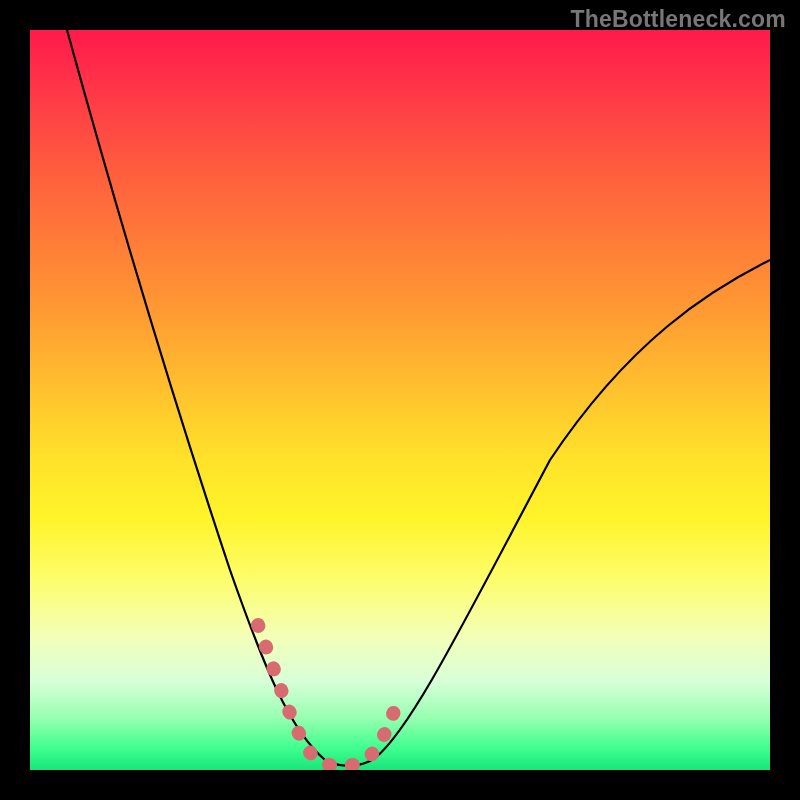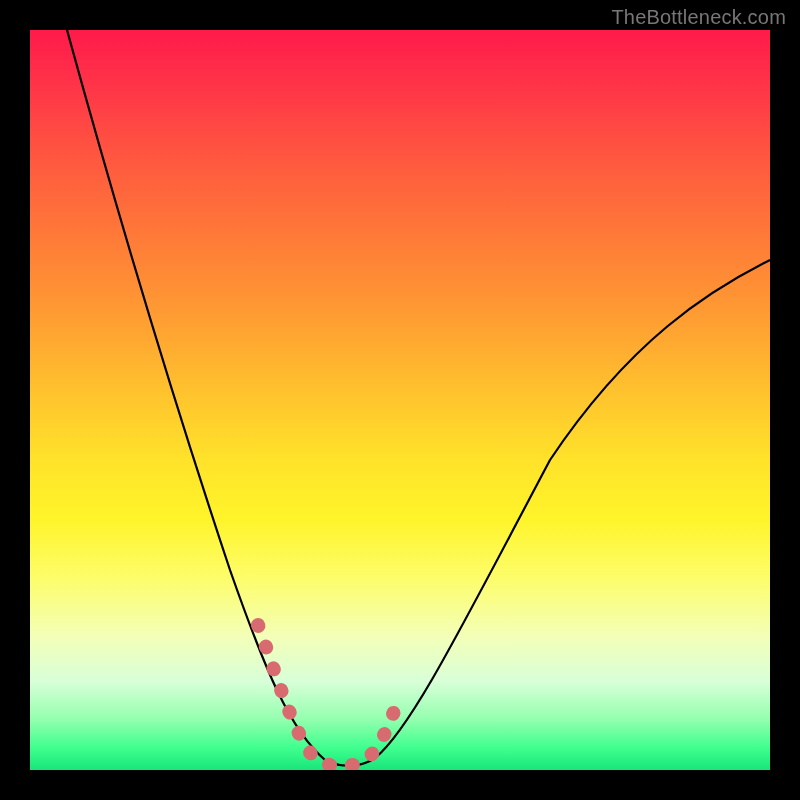--- a/index.html
+++ b/index.html
@@ -31,22 +31,22 @@
       #d8ffd8 88%,
       #96ffb0 93%,
       #40ff8f 97%,
       #18e57a 100%);
   }
   .watermark {
     position: absolute;
     top: 6px;
     right: 14px;
     color: #777;
-    font-size: 20px;
-    font-weight: 400;
+    font-size: 23px;
+    font-weight: 700;
     letter-spacing: 0.2px;
     user-select: none;
   }
   svg.curve {
     position: absolute;
     left: 0;
     top: 0;
     width: 740px;
     height: 740px;
     pointer-events: none;

